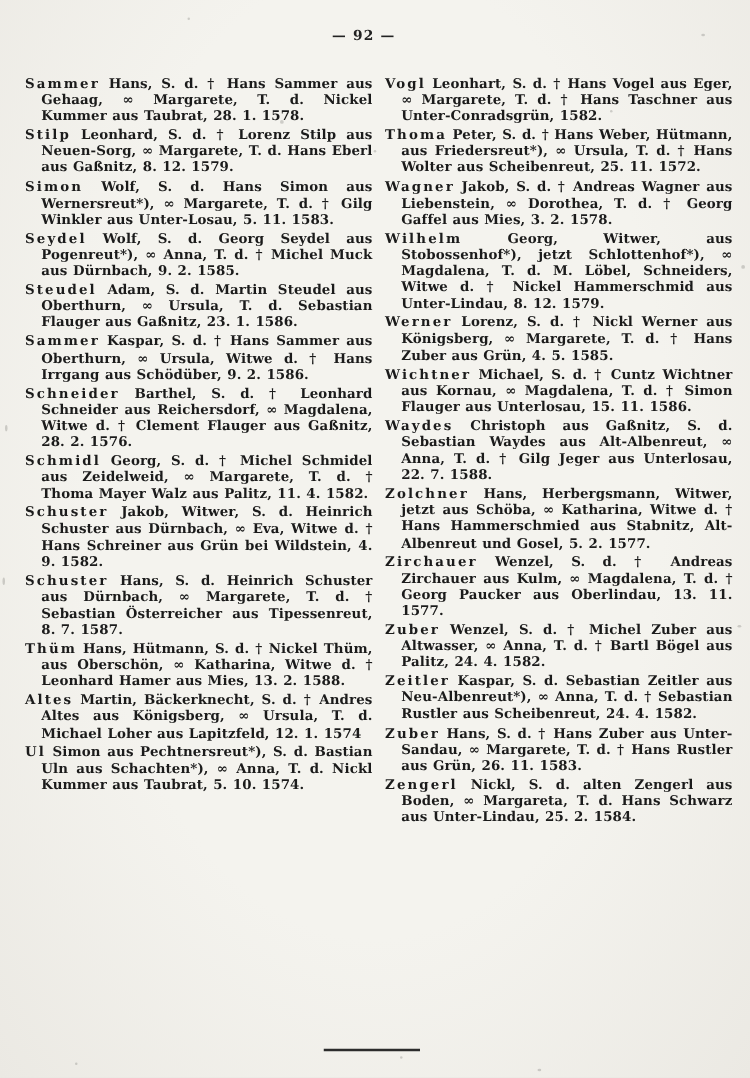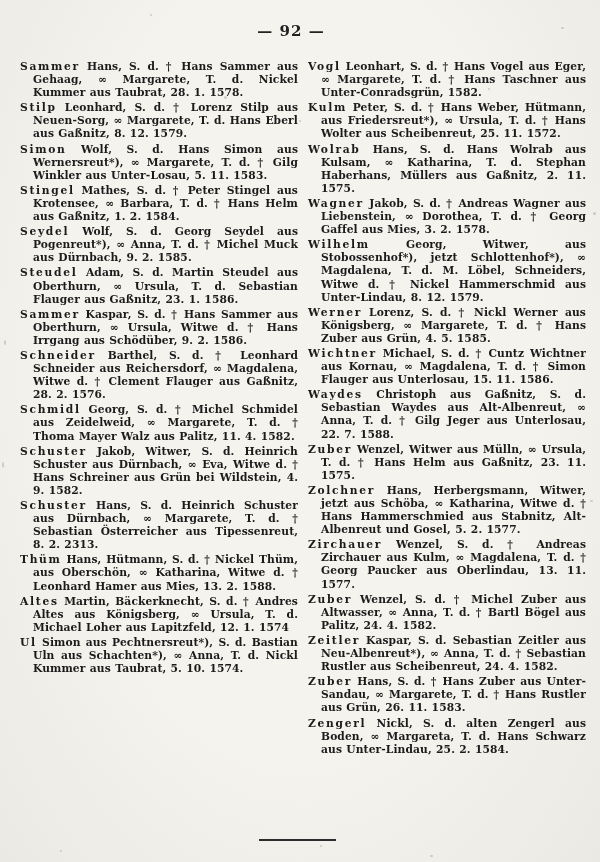--- a/index.html
+++ b/index.html
@@ -8,21 +8,21 @@
     font-family:"DejaVu Serif", serif;
     background:#e8e7e2;
   }
   .page {
     position:relative; width:600px; height:862px;
     background:radial-gradient(ellipse at 50% 42%, #f4f3ee 55%, #ebe9e3 100%);
     color:#1c1c1c;
   }
   .pagenum {
     position:absolute; top:22px; left:0; width:582px;
-    text-align:center; font-size:15px; font-weight:bold;
+    text-align:center; font-size:11px; font-weight:bold;
     letter-spacing:1px; color:#222;
   }
   .cols {
     position:absolute; top:60px; left:20px; right:14px;
     display:flex; gap:10px;
   }
   .col { flex:1; min-width:0; }
   .entry {
     margin:0 0 2px 0;
     font-size:10.7px; line-height:13.1px; font-weight:bold;
@@ -49,65 +49,62 @@
   <div class="cols">
 
     <div class="col">
 
         <p class="entry"><span class="entry-name">Sammer</span> <span>Hans, S. d. † Hans Sammer aus Gehaag, ∞ Margarete, T. d. Nickel Kummer aus Taubrat, 28. 1. 1578.</span></p>
 
         <p class="entry"><span class="entry-name">Stilp</span> <span>Leonhard, S. d. † Lorenz Stilp aus Neuen-Sorg, ∞ Margarete, T. d. Hans Eberl aus Gaßnitz, 8. 12. 1579.</span></p>
 
         <p class="entry"><span class="entry-name">Simon</span> <span>Wolf, S. d. Hans Simon aus Wernersreut*), ∞ Margarete, T. d. † Gilg Winkler aus Unter-Losau, 5. 11. 1583.</span></p>
 
-        <p class="entry"><span class="entry-name">Stingel</span> <span>Mathes, S. d. † Peter Stingel aus Krotensee, ∞ Barbara, T. d. † Hans Helm aus Gaßnitz, 1. 2. 1584.</span></p>
 
         <p class="entry"><span class="entry-name">Seydel</span> <span>Wolf, S. d. Georg Seydel aus Pogenreut*), ∞ Anna, T. d. † Michel Muck aus Dürnbach, 9. 2. 1585.</span></p>
 
         <p class="entry"><span class="entry-name">Steudel</span> <span>Adam, S. d. Martin Steudel aus Oberthurn, ∞ Ursula, T. d. Sebastian Flauger aus Gaßnitz, 23. 1. 1586.</span></p>
 
         <p class="entry"><span class="entry-name">Sammer</span> <span>Kaspar, S. d. † Hans Sammer aus Oberthurn, ∞ Ursula, Witwe d. † Hans Irrgang aus Schödüber, 9. 2. 1586.</span></p>
 
         <p class="entry"><span class="entry-name">Schneider</span> <span>Barthel, S. d. † Leonhard Schneider aus Reichersdorf, ∞ Magdalena, Witwe d. † Clement Flauger aus Gaßnitz, 28. 2. 1576.</span></p>
 
 
         <p class="entry"><span class="entry-name">Schmidl</span> <span>Georg, S. d. † Michel Schmidel aus Zeidelweid, ∞ Margarete, T. d. † Thoma Mayer Walz aus Palitz, 11. 4. 1582.</span></p>
 
         <p class="entry"><span class="entry-name">Schuster</span> <span>Jakob, Witwer, S. d. Heinrich Schuster aus Dürnbach, ∞ Eva, Witwe d. † Hans Schreiner aus Grün bei Wildstein, 4. 9. 1582.</span></p>
 
-        <p class="entry"><span class="entry-name">Schuster</span> <span>Hans, S. d. Heinrich Schuster aus Dürnbach, ∞ Margarete, T. d. † Sebastian Österreicher aus Tipessenreut, 8. 2. 2313.</span></p>
+        <p class="entry"><span class="entry-name">Schuster</span> <span>Hans, S. d. Heinrich Schuster aus Dürnbach, ∞ Margarete, T. d. † Sebastian Österreicher aus Tipessenreut, 8. 7. 1587.</span></p>
 
 
         <p class="entry"><span class="entry-name">Thüm</span> <span>Hans, Hütmann, S. d. † Nickel Thüm, aus Oberschön, ∞ Katharina, Witwe d. † Leonhard Hamer aus Mies, 13. 2. 1588.</span></p>
 
 
         <p class="entry"><span class="entry-name">Altes</span> <span>Martin, Bäckerknecht, S. d. † Andres Altes aus Königsberg, ∞ Ursula, T. d. Michael Loher aus Lapitzfeld, 12. 1. 1574</span></p>
 
         <p class="entry"><span class="entry-name">Ul</span> <span>Simon aus Pechtnersreut*), S. d. Bastian Uln aus Schachten*), ∞ Anna, T. d. Nickl Kummer aus Taubrat, 5. 10. 1574.</span></p>
       </div>
 
     <div class="col">
 
         <p class="entry"><span class="entry-name">Vogl</span> <span>Leonhart, S. d. † Hans Vogel aus Eger, ∞ Margarete, T. d. † Hans Taschner aus Unter-Conradsgrün, 1582.</span></p>
 
-        <p class="entry"><span class="entry-name">Kulm</span> <span>Peter, S. d. † Hans Weber, Hütmann, aus Friedersreut*), ∞ Ursula, T. d. † Hans Wolter aus Scheibenreut, 25. 11. 1572.</span></p>
+        <p class="entry"><span class="entry-name">Thoma</span> <span>Peter, S. d. † Hans Weber, Hütmann, aus Friedersreut*), ∞ Ursula, T. d. † Hans Wolter aus Scheibenreut, 25. 11. 1572.</span></p>
 
-        <p class="entry"><span class="entry-name">Wolrab</span> <span>Hans, S. d. Hans Wolrab aus Kulsam, ∞ Katharina, T. d. Stephan Haberhans, Müllers aus Gaßnitz, 2. 11. 1575.</span></p>
 
         <p class="entry"><span class="entry-name">Wagner</span> <span>Jakob, S. d. † Andreas Wagner aus Liebenstein, ∞ Dorothea, T. d. † Georg Gaffel aus Mies, 3. 2. 1578.</span></p>
 
         <p class="entry"><span class="entry-name">Wilhelm</span> <span>Georg, Witwer, aus Stobossenhof*), jetzt Schlottenhof*), ∞ Magdalena, T. d. M. Löbel, Schneiders, Witwe d. † Nickel Hammerschmid aus Unter-Lindau, 8. 12. 1579.</span></p>
 
         <p class="entry"><span class="entry-name">Werner</span> <span>Lorenz, S. d. † Nickl Werner aus Königsberg, ∞ Margarete, T. d. † Hans Zuber aus Grün, 4. 5. 1585.</span></p>
 
         <p class="entry"><span class="entry-name">Wichtner</span> <span>Michael, S. d. † Cuntz Wichtner aus Kornau, ∞ Magdalena, T. d. † Simon Flauger aus Unterlosau, 15. 11. 1586.</span></p>
 
         <p class="entry"><span class="entry-name">Waydes</span> <span>Christoph aus Gaßnitz, S. d. Sebastian Waydes aus Alt-Albenreut, ∞ Anna, T. d. † Gilg Jeger aus Unterlosau, 22. 7. 1588.</span></p>
 
-        <p class="entry"><span class="entry-name">Zuber</span> <span>Wenzel, Witwer aus Mülln, ∞ Ursula, T. d. † Hans Helm aus Gaßnitz, 23. 11. 1575.</span></p>
 
         <p class="entry"><span class="entry-name">Zolchner</span> <span>Hans, Herbergsmann, Witwer, jetzt aus Schöba, ∞ Katharina, Witwe d. † Hans Hammerschmied aus Stabnitz, Alt-Albenreut und Gosel, 5. 2. 1577.</span></p>
 
         <p class="entry"><span class="entry-name">Zirchauer</span> <span>Wenzel, S. d. † Andreas Zirchauer aus Kulm, ∞ Magdalena, T. d. † Georg Paucker aus Oberlindau, 13. 11. 1577.</span></p>
 
 
         <p class="entry"><span class="entry-name">Zuber</span> <span>Wenzel, S. d. † Michel Zuber aus Altwasser, ∞ Anna, T. d. † Bartl Bögel aus Palitz, 24. 4. 1582.</span></p>
 
         <p class="entry"><span class="entry-name">Zeitler</span> <span>Kaspar, S. d. Sebastian Zeitler aus Neu-Albenreut*), ∞ Anna, T. d. † Sebastian Rustler aus Scheibenreut, 24. 4. 1582.</span></p>
 

